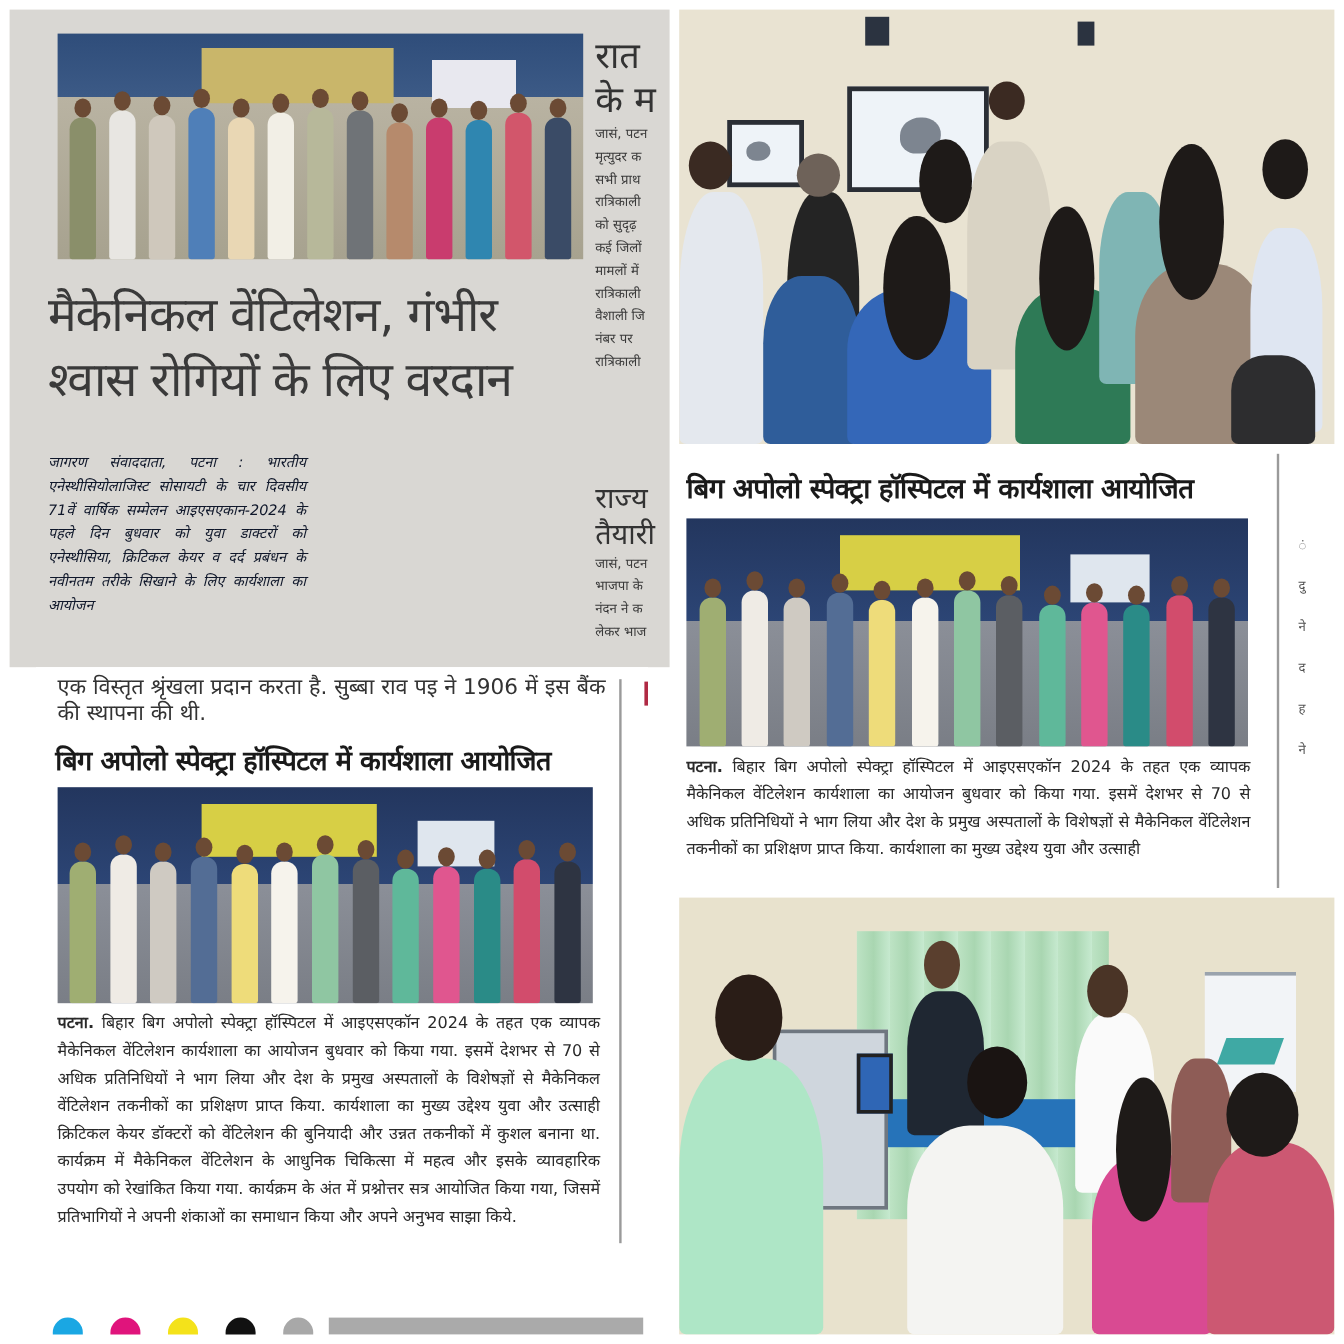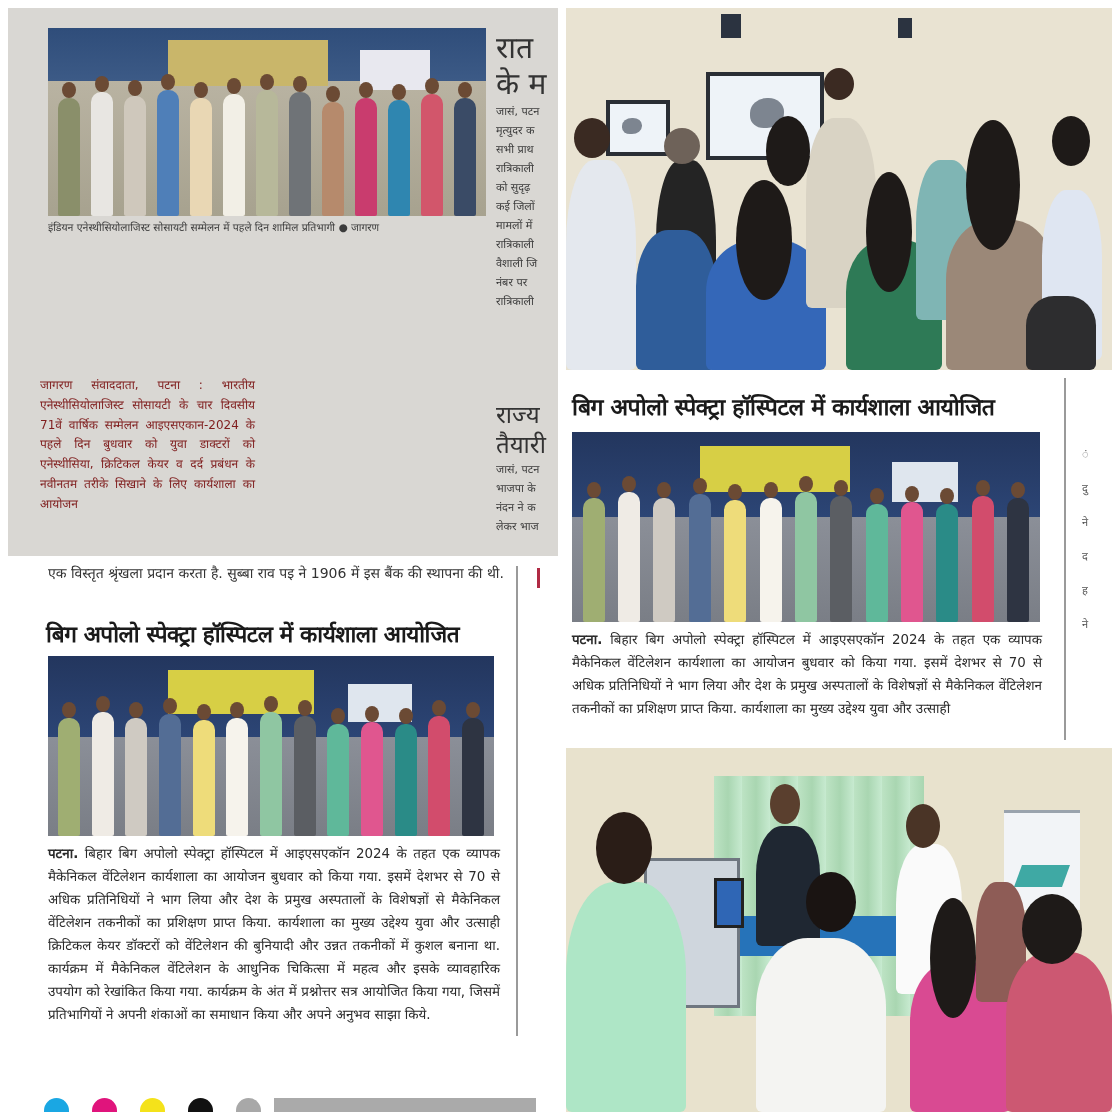--- a/index.html
+++ b/index.html
@@ -12,21 +12,21 @@
   #clip-jagran { left: 8px; top: 8px; width: 550px; height: 548px; background: #d9d7d3; }
   #clip-jagran .photo { position: absolute; left: 40px; top: 20px; width: 438px; height: 188px;
     background: linear-gradient(180deg, #2f4d7a 0%, #3c5a86 28%, #b9b3a2 28%, #a7a28f 100%); }
   #clip-jagran .photo .banner { position:absolute; left: 120px; top: 12px; width: 160px; height: 46px; background: #c9b66a; }
   #clip-jagran .photo .banner2 { position:absolute; left: 312px; top: 22px; width: 70px; height: 40px; background: #e8e8ef; }
   .people { position: absolute; left: 0; right: 0; bottom: 0; height: 150px; display: flex; align-items: flex-end; justify-content: space-around; padding: 0 4px; }
   .person { width: 22px; border-radius: 10px 10px 2px 2px; position: relative; }
   .person::before { content: ""; position: absolute; top: -16px; left: 4px; width: 14px; height: 16px; background: #6b4a34; border-radius: 50%; }
   #clip-jagran .caption { position: absolute; left: 40px; top: 212px; width: 450px; font-size: 10.5px; color: #3b3b3b; white-space: nowrap; }
   #clip-jagran .headline { position: absolute; left: 32px; top: 228px; width: 460px; font-size: 40px; line-height: 54px; color: #3a3a3a; letter-spacing: -1px; }
-  #clip-jagran .body { position: absolute; top: 368px; width: 215px; font-size: 12px; line-height: 19.8px; color: #7f1d1d; text-align: justify; }
+  #clip-jagran .body { position: absolute; top: 368px; width: 215px; font-size: 12px; line-height: 19.8px; color: #0f172a; text-align: justify; font-style: italic; }
   #clip-jagran .body.c1 { left: 32px; }
   #clip-jagran .body.c2 { left: 258px; width: 215px; }
   #clip-jagran .side { position: absolute; left: 488px; top: 22px; width: 62px; }
   #clip-jagran .side .h { font-size: 30px; line-height: 36px; color: #333; white-space: nowrap; }
   #clip-jagran .side .t { font-size: 11px; line-height: 19px; color: #3a3a3a; white-space: nowrap; }
   #clip-jagran .side2 { position: absolute; left: 488px; top: 392px; width: 62px; }
   #clip-jagran .side2 .h { font-size: 24px; line-height: 30px; color: #333; white-space: nowrap; }
   #clip-jagran .side2 .t { font-size: 11px; line-height: 19px; color: #3a3a3a; white-space: nowrap; }
 
   
@@ -46,21 +46,21 @@
   #clip-apollo-right .rule { position: absolute; left: 498px; top: 0; width: 2px; height: 362px; background: #9a9a9a; }
   #clip-apollo-right .margin-glyphs { position: absolute; left: 516px; top: 60px; width: 20px; font-size: 11px; line-height: 34px; color: #555; }
 
   
   .group-photo { background: linear-gradient(180deg, #23365e 0%, #2c4575 45%, #8b8f98 45%, #7a7e86 100%); position: relative; overflow: hidden; }
   .group-photo .banner { position: absolute; background: #d7cf45; }
   .group-photo .banner-r { position: absolute; background: #dfe6ee; }
 
   
   #clip-apollo-left { left: 30px; top: 556px; width: 510px; height: 530px; background: #ffffff; }
-  #clip-apollo-left .prev { position: absolute; left: 18px; top: 6px; width: 460px; font-size: 14px; line-height: 22px; color: #333; }
+  #clip-apollo-left .prev { position: absolute; left: 18px; top: 6px; width: 460px; font-size: 18px; line-height: 22px; color: #333; }
   #clip-apollo-left .title { position: absolute; left: 16px; top: 62px; font-size: 22.5px; font-weight: bold; color: #1a1a1a; white-space: nowrap; letter-spacing: -0.5px; }
   #clip-apollo-left .photo { position: absolute; left: 18px; top: 100px; width: 446px; height: 180px; }
   #clip-apollo-left .body { position: absolute; left: 18px; top: 286px; width: 452px; font-size: 13.4px; line-height: 23px; color: #2a2a2a; text-align: justify; }
   #clip-apollo-left .rule { position: absolute; left: 486px; top: 10px; width: 2px; height: 470px; background: #9a9a9a; }
   #clip-apollo-left .red-mark { position: absolute; left: 507px; top: 12px; width: 3px; height: 20px; background: #b02a44; }
 
   
   #print-marks { position: absolute; left: 44px; top: 1096px; width: 500px; height: 16px; }
   .dot { position: absolute; top: 2px; width: 25px; height: 14px; border-radius: 14px 14px 0 0; }
   .bar { position: absolute; left: 230px; top: 2px; width: 262px; height: 14px; background: #aaaaaa; }
@@ -90,21 +90,24 @@
       <div class="person" style="height:122px;background:#f2efe6"></div>
       <div class="person" style="height:126px;background:#b7b89a"></div>
       <div class="person" style="height:124px;background:#6f7377"></div>
       <div class="person" style="height:114px;background:#b68a6c"></div>
       <div class="person" style="height:118px;background:#c93c6e"></div>
       <div class="person" style="height:116px;background:#2f86b0"></div>
       <div class="person" style="height:122px;background:#d2566b"></div>
       <div class="person" style="height:118px;background:#3a4b66"></div>
     </div>
   </div>
-  <div class="caption">इंडियन एनेस्थीसियोलाजिस्ट सोसायटी सम्मेलन में पहले दिन शामिल प्रतिभागी ● जागरण</div>
+  <div class="headline">
+    <div>मैकेनिकल वेंटिलेशन, गंभीर</div>
+    <div>श्वास रोगियों के लिए वरदान</div>
+  </div>
   <div class="body c1">जागरण संवाददाता, पटना : भारतीय एनेस्थीसियोलाजिस्ट सोसायटी के चार दिवसीय 71वें वार्षिक सम्मेलन आइएसएकान-2024 के पहले दिन बुधवार को युवा डाक्टरों को एनेस्थीसिया, क्रिटिकल केयर व दर्द प्रबंधन के नवीनतम तरीके सिखाने के लिए कार्यशाला का आयोजन</div>
 
   <div class="side">
     <div class="h">रात</div>
     <div class="h">के म</div>
     <div class="t">जासं, पटन</div>
     <div class="t">मृत्युदर क</div>
     <div class="t">सभी प्राथ</div>
     <div class="t">रात्रिकाली</div>
     <div class="t">को सुदृढ़</div>

